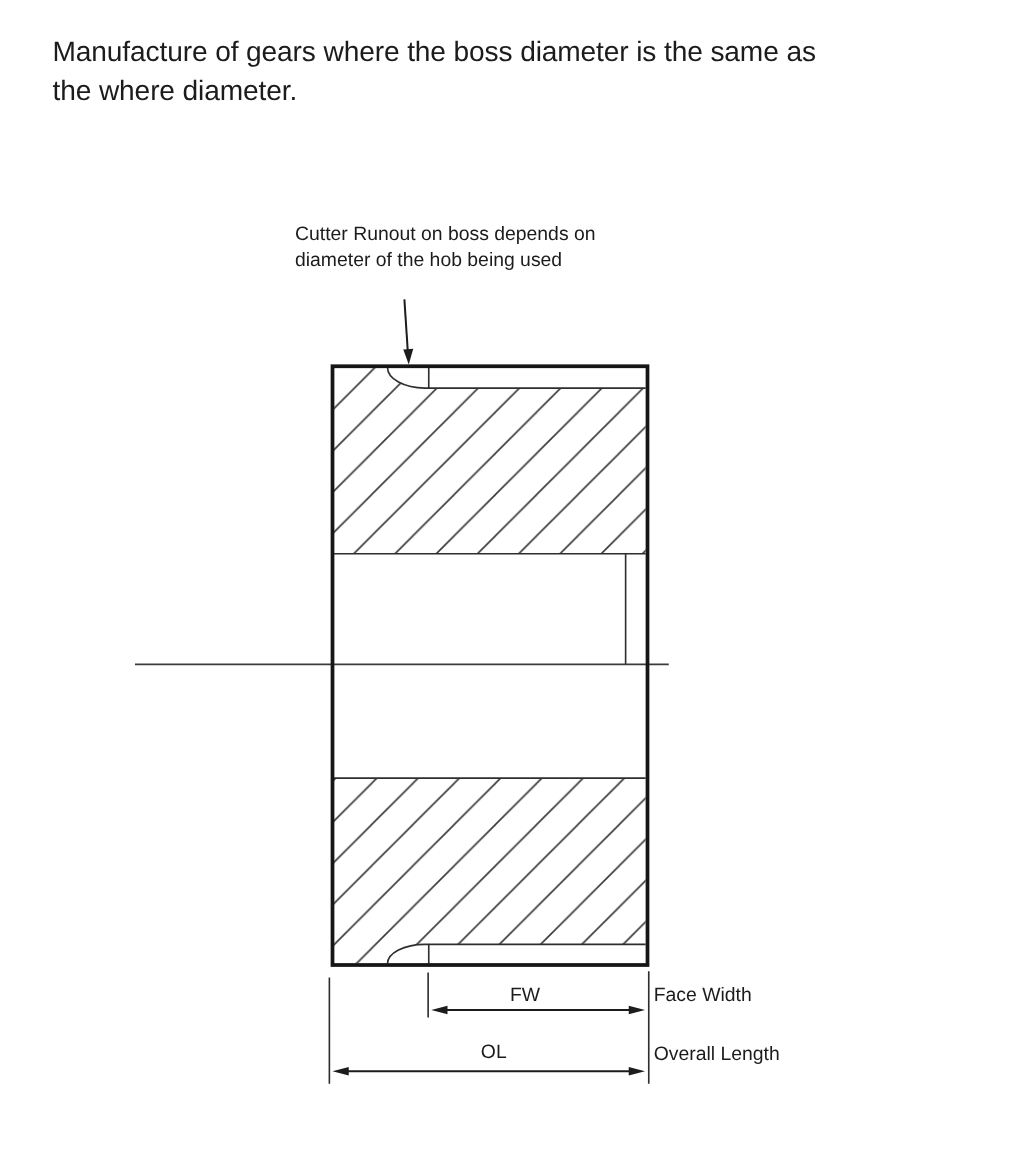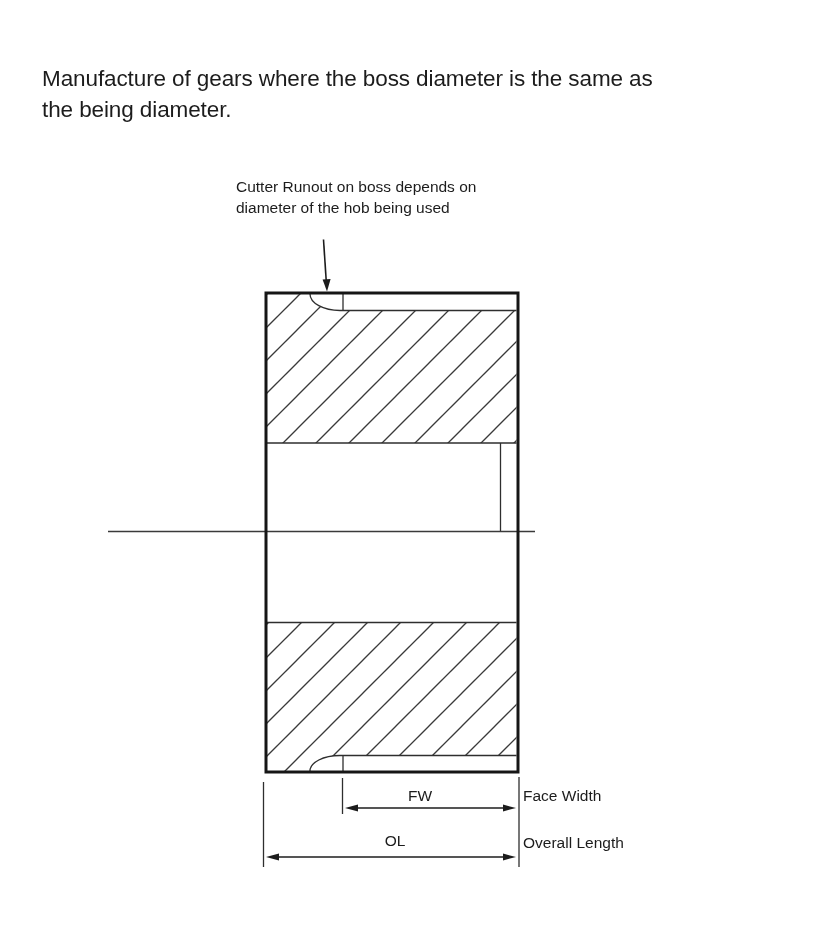--- a/index.html
+++ b/index.html
@@ -16,21 +16,20 @@
     overflow: hidden;
   }
   #page-title {
     position: absolute;
     left: 42px;
     top: 26px;
     font-size: 22.5px;
     line-height: 31px;
     color: #1c1c1c;
     letter-spacing: -0.1px;
-    margin-top: 37px;
   }
   #page-title span { display: block; }
   #diagram-svg {
     position: absolute;
     left: 0;
     top: 0;
   }
   .ann-text {
     font-size: 15.5px;
     fill: #1c1c1c;
@@ -40,21 +39,21 @@
     fill: #1c1c1c;
   }
 </style>
 </head>
 <body>
 
 <div id="screen">
 
   <div id="page-title">
     <span>Manufacture of gears where the boss diameter is the same as</span>
-    <span>the being diameter.</span>
+    <span>the where diameter.</span>
   </div>
 
   <svg id="diagram-svg" width="816" height="926" viewBox="0 0 816 926" xmlns="http://www.w3.org/2000/svg">
 
     <defs>
       <pattern id="hatch" width="33" height="33" patternUnits="userSpaceOnUse">
         <path d="M0,33 L33,0" stroke="#3a3a3a" stroke-width="1.3" fill="none"></path>
         <path d="M-8.25,8.25 L8.25,-8.25" stroke="#3a3a3a" stroke-width="1.3" fill="none"></path>
         <path d="M24.75,41.25 L41.25,24.75" stroke="#3a3a3a" stroke-width="1.3" fill="none"></path>
       </pattern>

